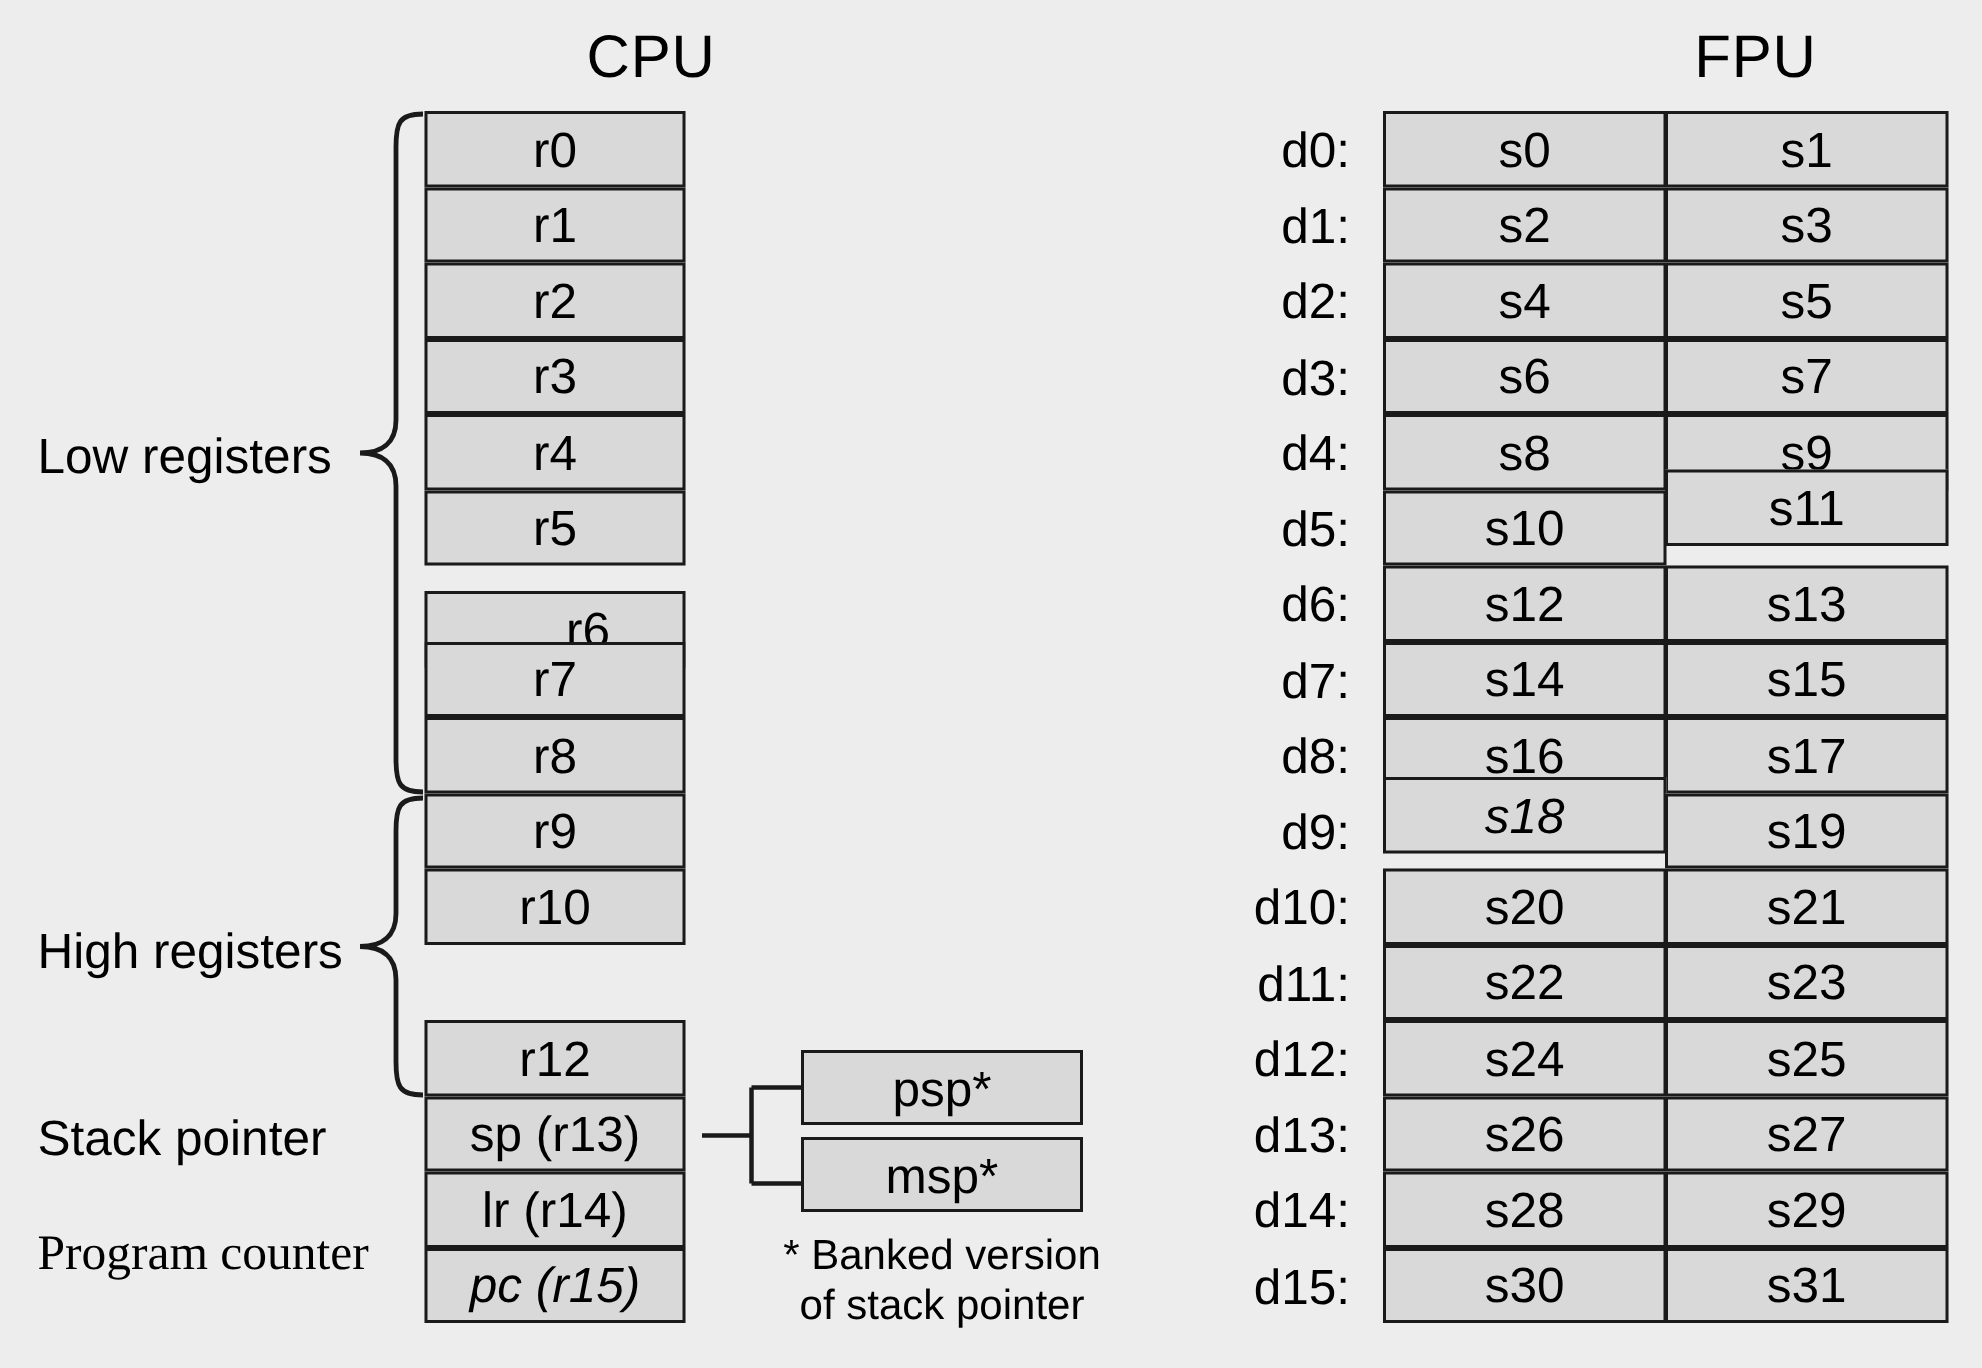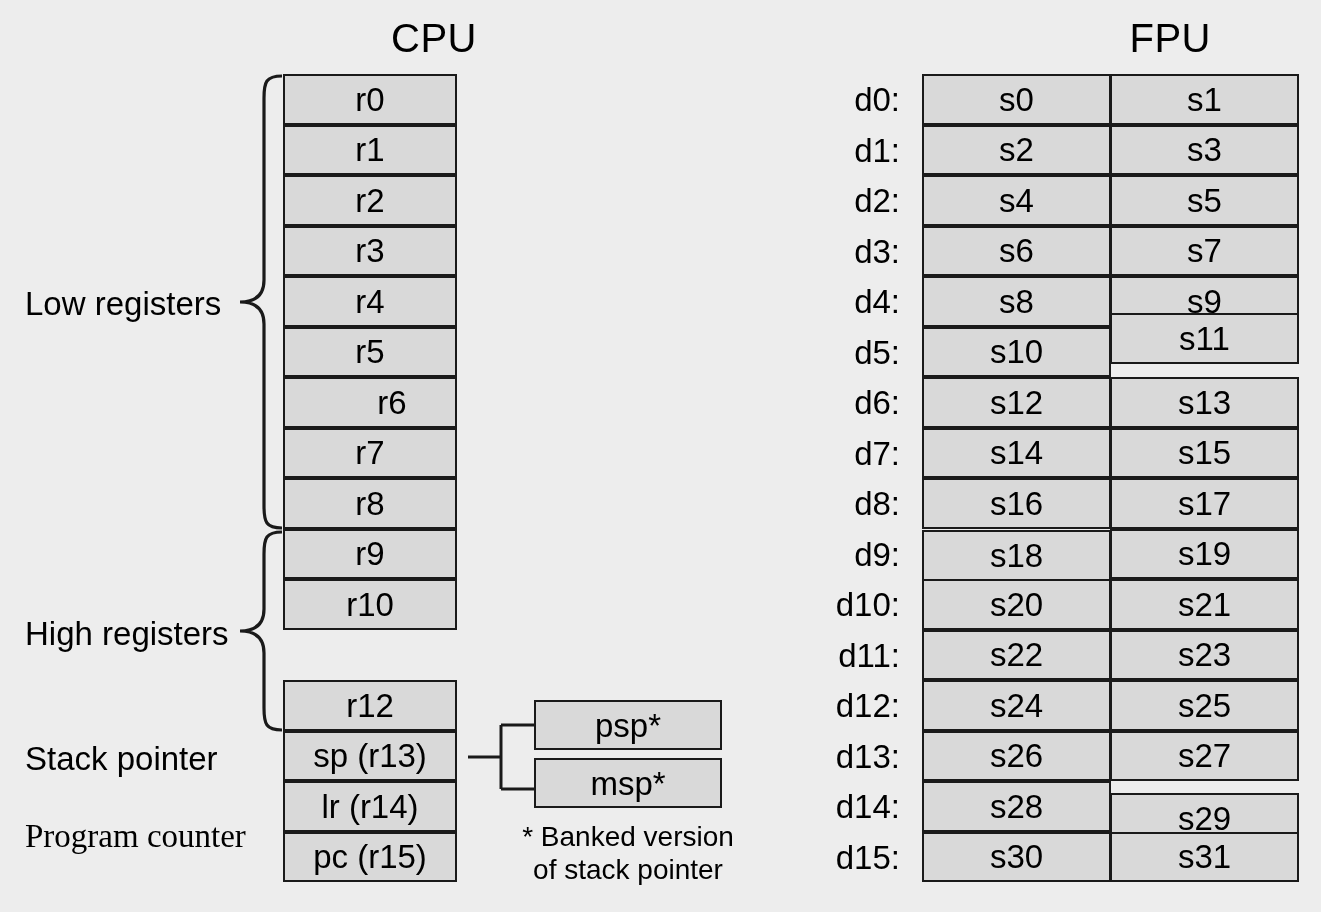--- a/index.html
+++ b/index.html
@@ -167,29 +167,29 @@
   <div class="side-label" id="label-sp" style="top:742px;">Stack pointer</div>
   <div class="side-label" id="label-pc" style="top:820px;font-family:Liberation Serif, serif;">Program counter</div>
 
   <div id="cpu-column">
     <div class="cell" style="top:0px;">r0</div>
     <div class="cell" style="top:50.5px;">r1</div>
     <div class="cell" style="top:101px;">r2</div>
     <div class="cell" style="top:151.5px;">r3</div>
     <div class="cell" style="top:202px;">r4</div>
     <div class="cell" style="top:252.5px;">r5</div>
-    <div class="cell" style="top:303px;padding-left:44px;">r6</div>
+    <div class="cell" style="top:320px;padding-left:44px;">r6</div>
     <div class="cell" style="top:353.5px;">r7</div>
     <div class="cell" style="top:404px;">r8</div>
     <div class="cell" style="top:454.5px;">r9</div>
     <div class="cell" style="top:505px;">r10</div>
     <div class="cell" style="top:606px;">r12</div>
     <div class="cell" style="top:656.5px;">sp (r13)</div>
     <div class="cell" style="top:707px;">lr (r14)</div>
-    <div class="cell" style="top:757.5px;">pc (r15)</div>
+    <div class="cell" style="top:757.5px;font-style:italic;">pc (r15)</div>
   </div>
 
   <div id="sp-connector">
     <svg width="70" height="94" viewBox="0 0 70 94">
       <path d="M0 59 L 33 59" fill="none" stroke="#1a1a1a" stroke-width="3"></path>
       <path d="M33 27 L 33 91" fill="none" stroke="#1a1a1a" stroke-width="3"></path>
       <path d="M33 27 L 68 27" fill="none" stroke="#1a1a1a" stroke-width="3"></path>
       <path d="M33 91 L 68 91" fill="none" stroke="#1a1a1a" stroke-width="3"></path>
     </svg>
   </div>
@@ -233,29 +233,29 @@
     <div class="cell col-left" style="top:202px;">s8</div>
     <div class="cell col-right" style="top:202px;">s9</div>
     <div class="cell col-left" style="top:252.5px;">s10</div>
     <div class="cell col-right" style="top:239px;text-align:right;">s11</div>
     <div class="cell col-left" style="top:303px;">s12</div>
     <div class="cell col-right" style="top:303px;">s13</div>
     <div class="cell col-left" style="top:353.5px;">s14</div>
     <div class="cell col-right" style="top:353.5px;">s15</div>
     <div class="cell col-left" style="top:404px;">s16</div>
     <div class="cell col-right" style="top:404px;">s17</div>
-    <div class="cell col-left" style="top:456px;">s18</div>
+    <div class="cell col-left" style="top:444px;font-style:italic;">s18</div>
     <div class="cell col-right" style="top:454.5px;">s19</div>
     <div class="cell col-left" style="top:505px;">s20</div>
     <div class="cell col-right" style="top:505px;">s21</div>
     <div class="cell col-left" style="top:555.5px;">s22</div>
     <div class="cell col-right" style="top:555.5px;">s23</div>
     <div class="cell col-left" style="top:606px;">s24</div>
     <div class="cell col-right" style="top:606px;">s25</div>
     <div class="cell col-left" style="top:656.5px;">s26</div>
     <div class="cell col-right" style="top:656.5px;">s27</div>
     <div class="cell col-left" style="top:707px;">s28</div>
-    <div class="cell col-right" style="top:707px;margin-top:12px;">s29</div>
+    <div class="cell col-right" style="top:707px;">s29</div>
     <div class="cell col-left" style="top:757.5px;">s30</div>
     <div class="cell col-right" style="top:757.5px;">s31</div>
   </div>
 
 </div>
 
 </body></html>

